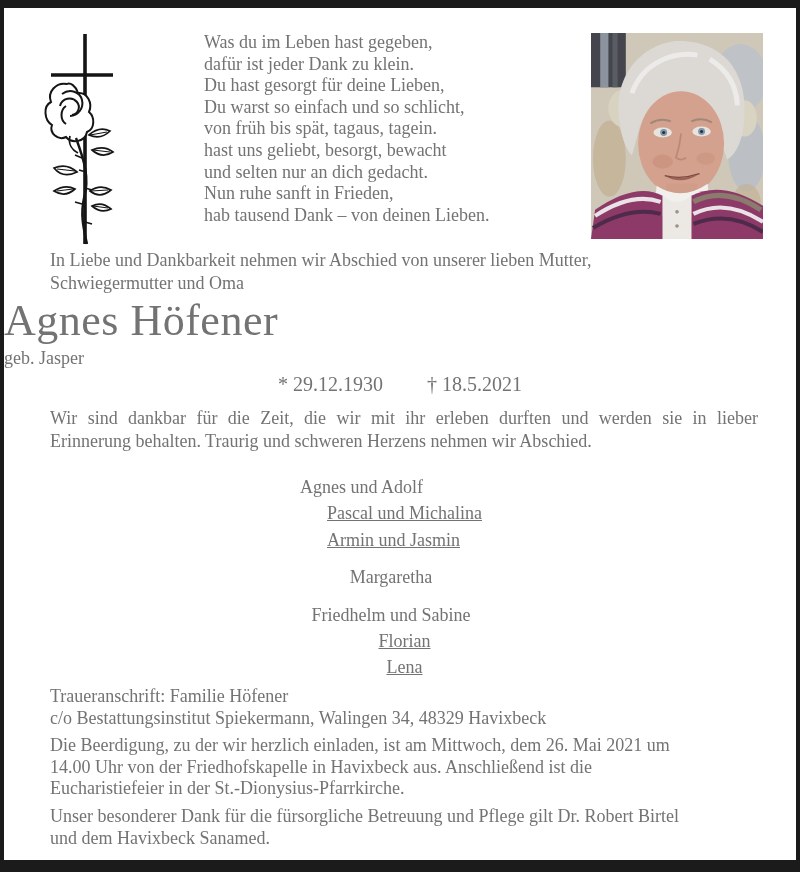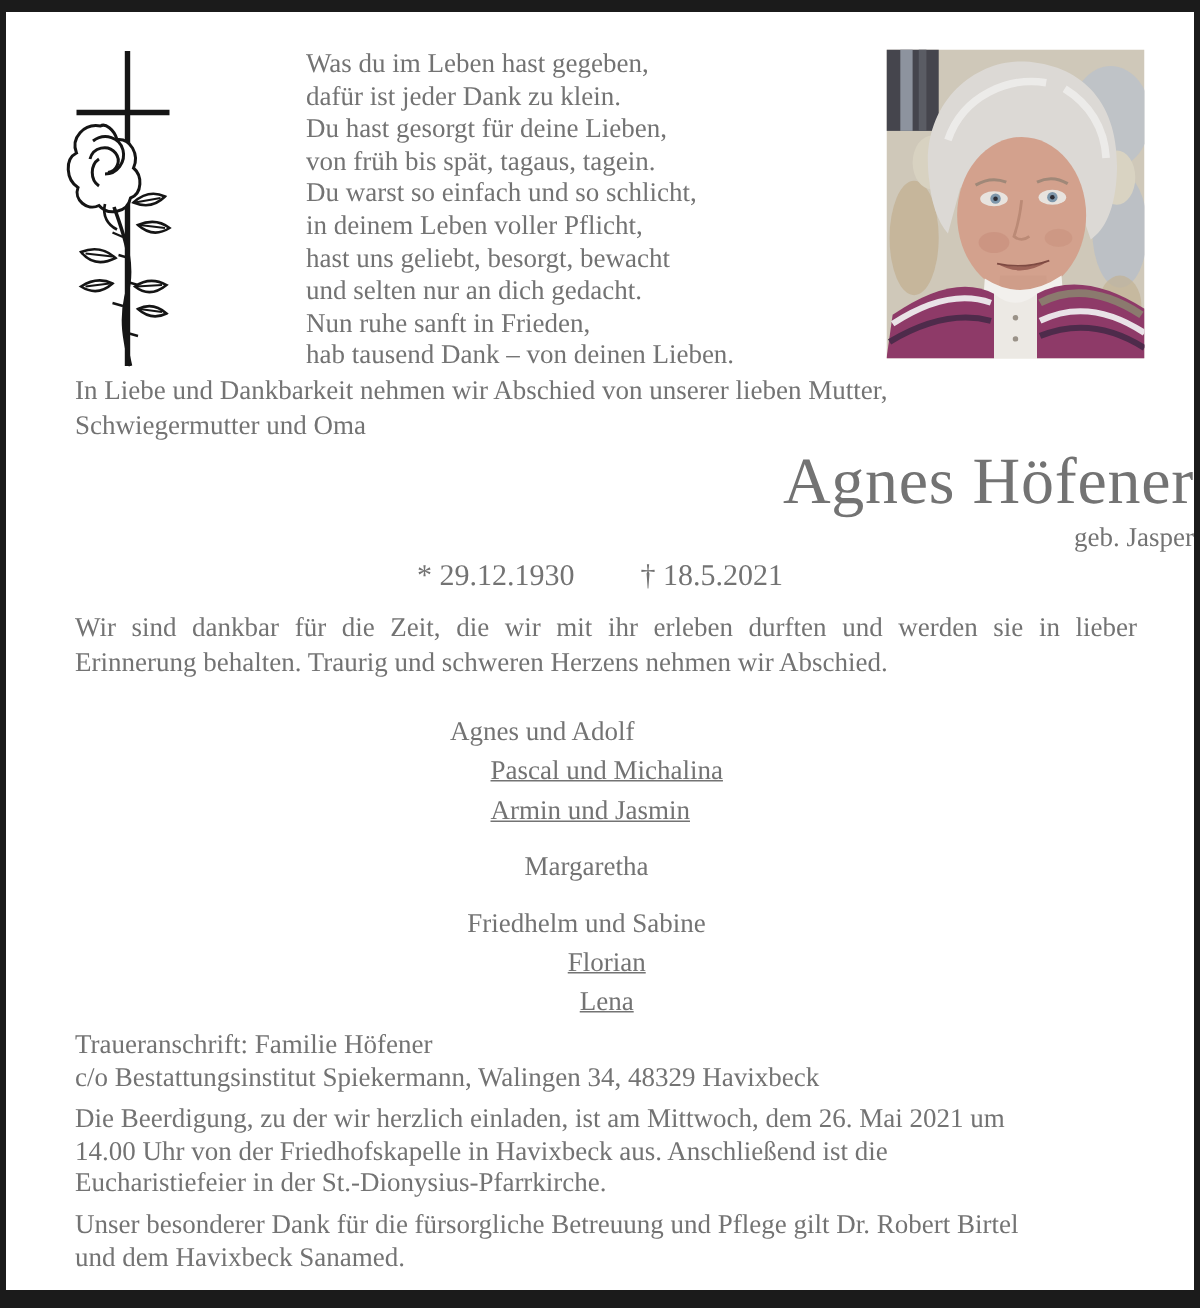--- a/index.html
+++ b/index.html
@@ -24,21 +24,21 @@
   
   .poem { left: 200px; top: 24px; font-size: 18px; line-height: 21.6px; white-space: nowrap; }
 
   
   .photo { left: 587px; top: 25px; width: 172px; height: 206px; }
 
   
   .intro { left: 46px; top: 241px; width: 645px; font-size: 18px; line-height: 23px; }
 
   
-  .name-block { left: 0; top: 288px; width: 100%; text-align: right; }
+  .name-block { left: 0; top: 288px; width: 100%; text-align: left; }
   .deceased-name { font-size: 44px; line-height: 1.15; letter-spacing: 0.5px; }
   .maiden-name { font-size: 18px; margin-top: 1px; }
   .dates-row { margin-top: 4px; font-size: 20px; display: flex; justify-content: center; gap: 44px; }
 
   
   .tribute { left: 46px; top: 399px; width: 708px; font-size: 18px; line-height: 22.5px; }
   .tribute .justified { text-align: justify; text-align-last: justify; }
 
   
   .mourners { left: 296px; top: 466px; font-size: 18px; line-height: 26.4px; }
@@ -89,23 +89,22 @@
         <path d="M59 159 L76 158"></path>
         <path d="M61 174 L76 176"></path>
       </g>
     </g>
   </svg>
 
   <div class="abs poem">
     <div>Was du im Leben hast gegeben,</div>
     <div>dafür ist jeder Dank zu klein.</div>
     <div>Du hast gesorgt für deine Lieben,</div>
+    <div>Du warst so einfach und so schlicht,</div>
     <div>von früh bis spät, tagaus, tagein.</div>
-    <div>Du warst so einfach und so schlicht,</div>
-    <div>in deinem Leben voller Pflicht,</div>
     <div>hast uns geliebt, besorgt, bewacht</div>
     <div>und selten nur an dich gedacht.</div>
     <div>Nun ruhe sanft in Frieden,</div>
     <div>hab tausend Dank – von deinen Lieben.</div>
   </div>
 
   <svg class="abs photo" viewBox="0 0 168 205" preserveAspectRatio="none">
     <rect width="168" height="205" fill="#cfc8b9"></rect>
     <ellipse cx="146" cy="45" rx="26" ry="34" fill="#bcc2c9" opacity="0.85"></ellipse>
     <ellipse cx="152" cy="120" rx="18" ry="38" fill="#b7bec8" opacity="0.8"></ellipse>

